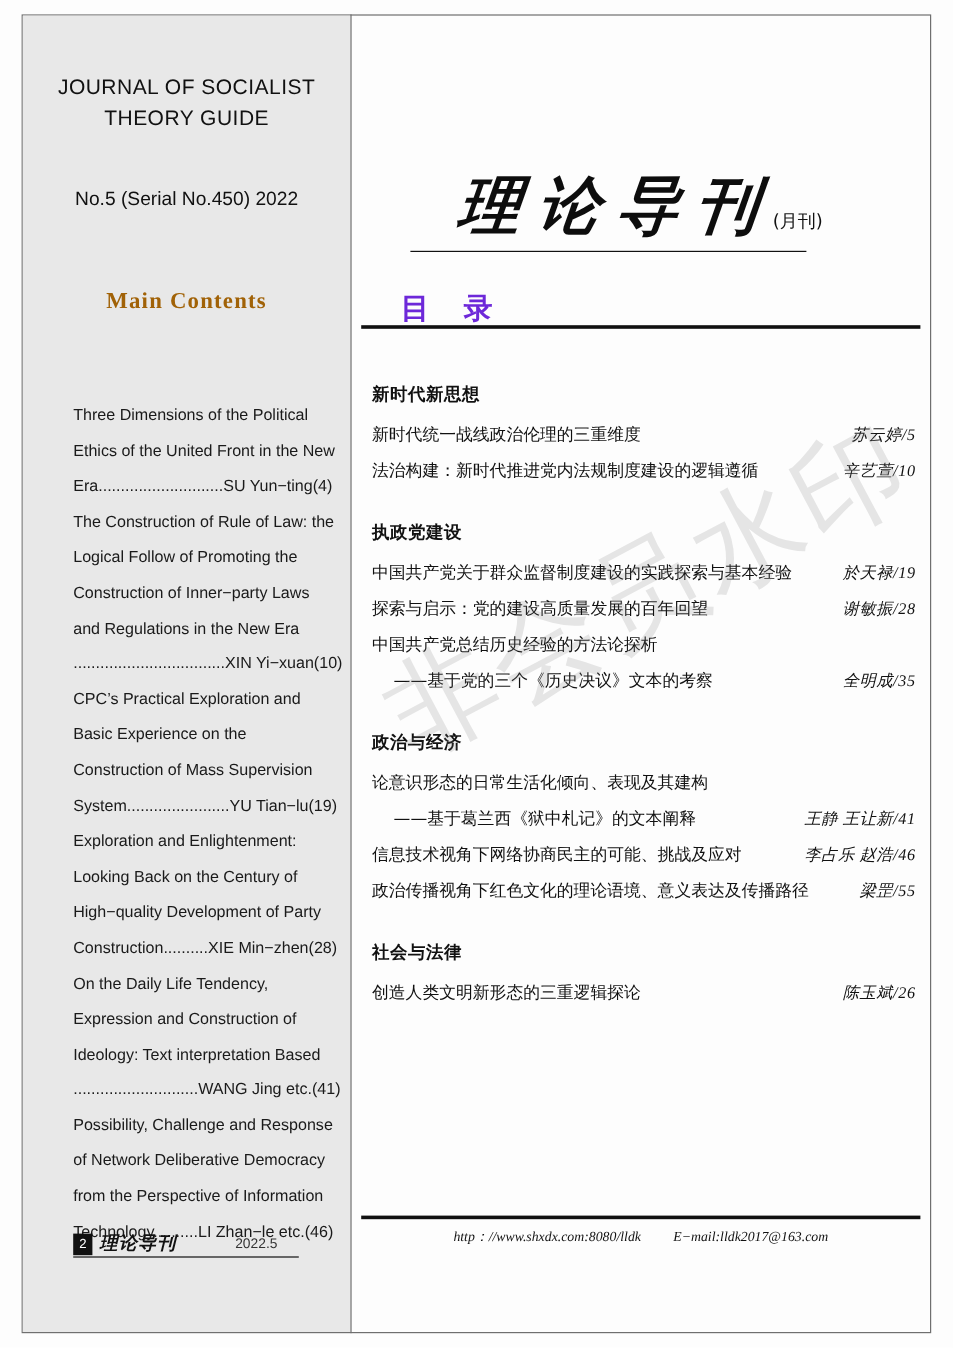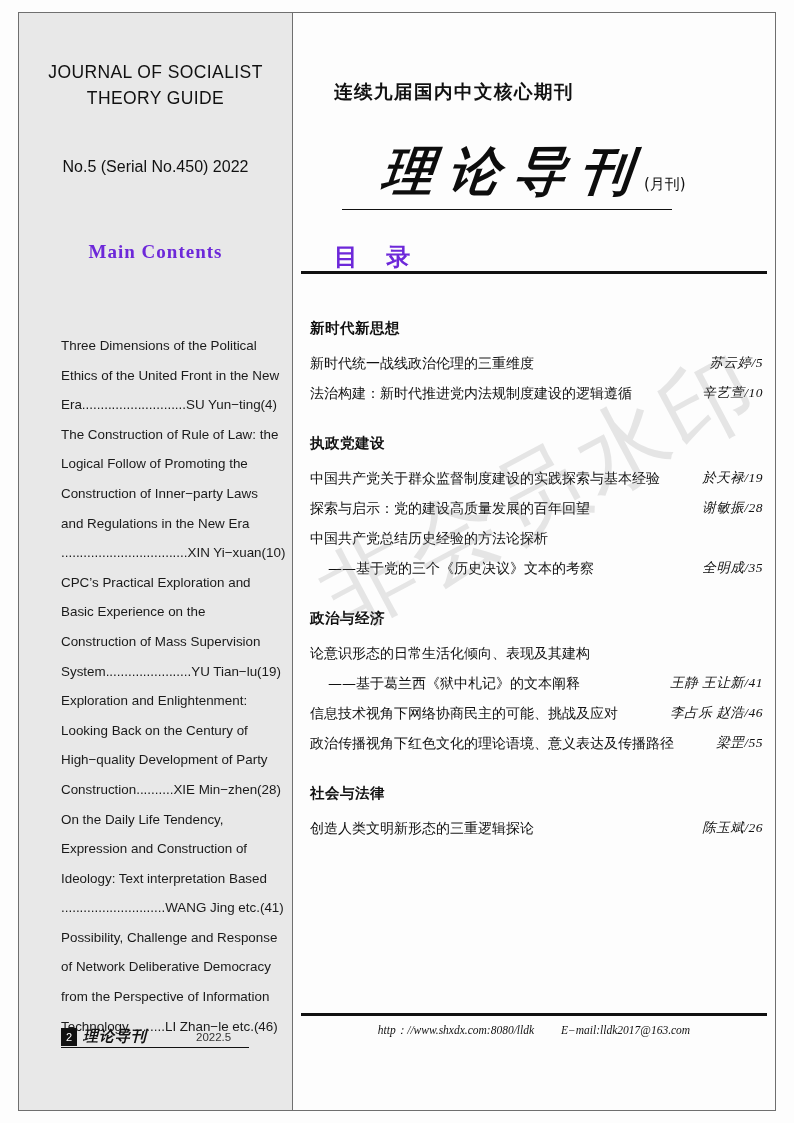--- a/index.html
+++ b/index.html
@@ -67,21 +67,21 @@
   }
   .en-contents {
     position: absolute;
     left: 0; top: 228px;
     width: 273px;
     text-align: center;
     font-family: "Liberation Serif", serif;
     font-weight: bold;
     font-size: 19px;
     letter-spacing: 1px;
-    color: #6d28d9;
+    color: #a16207;
   }
   .en-list {
     position: absolute;
     left: 42px; top: 318px;
     width: 232px;
     font-size: 13.4px;
     line-height: 29.6px;
     color: #1a1a1a;
     text-align: left;
   }
@@ -312,21 +312,20 @@
       <div class="footer-logo">理论导刊</div>
       <div class="footer-date">2022.5</div>
       <div class="footer-rule"></div>
     </div>
   </div>
 
   <div class="v-divider"></div>
 
   <div class="right-col">
 
-    <div class="cn-banner">连续九届国内中文核心期刊</div>
 
     <div class="masthead">
       <div class="masthead-cal">理论导刊</div>
       <div class="masthead-sub">(月刊)</div>
       <div class="masthead-rule"></div>
     </div>
 
     <div class="mulu">目 录</div>
     <div class="top-rule"></div>
 

